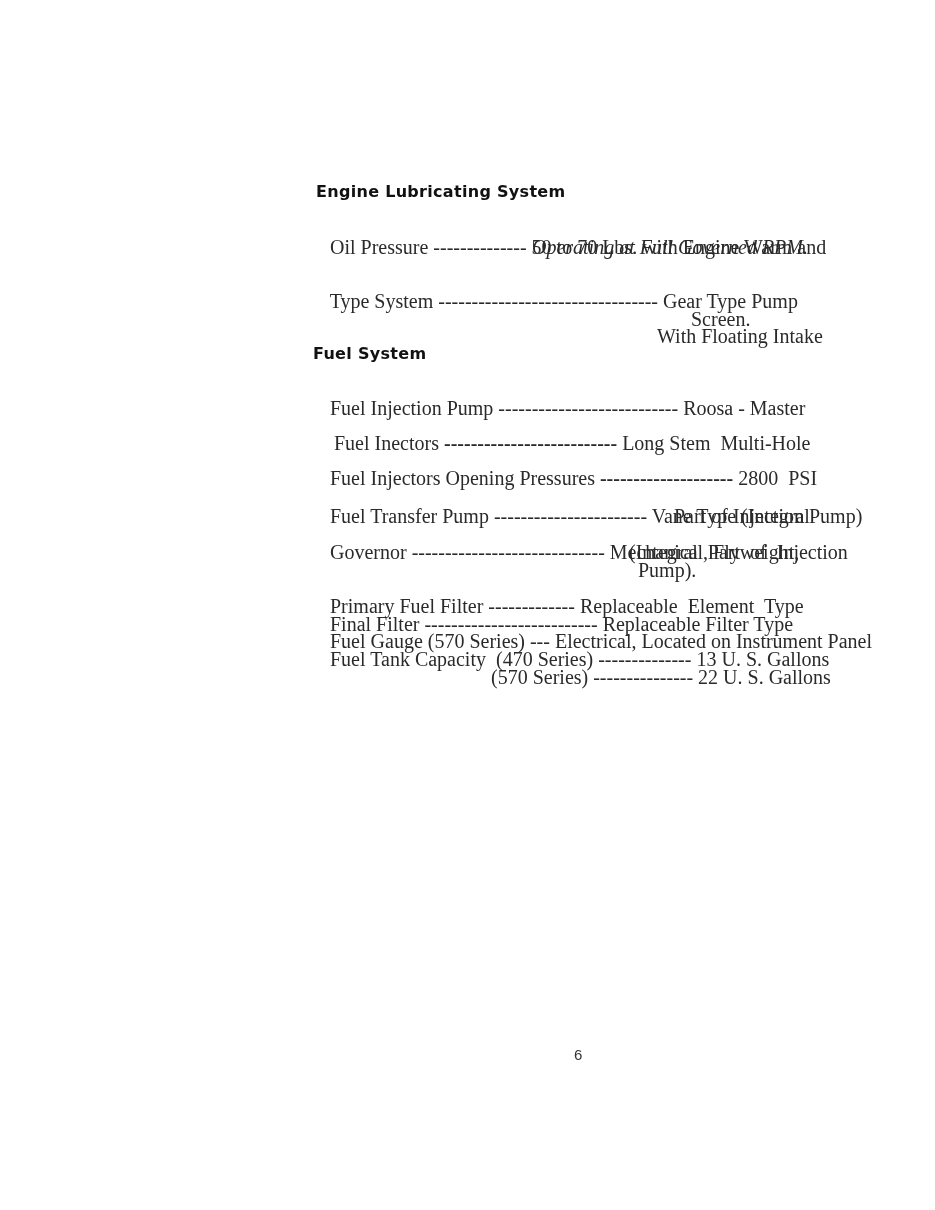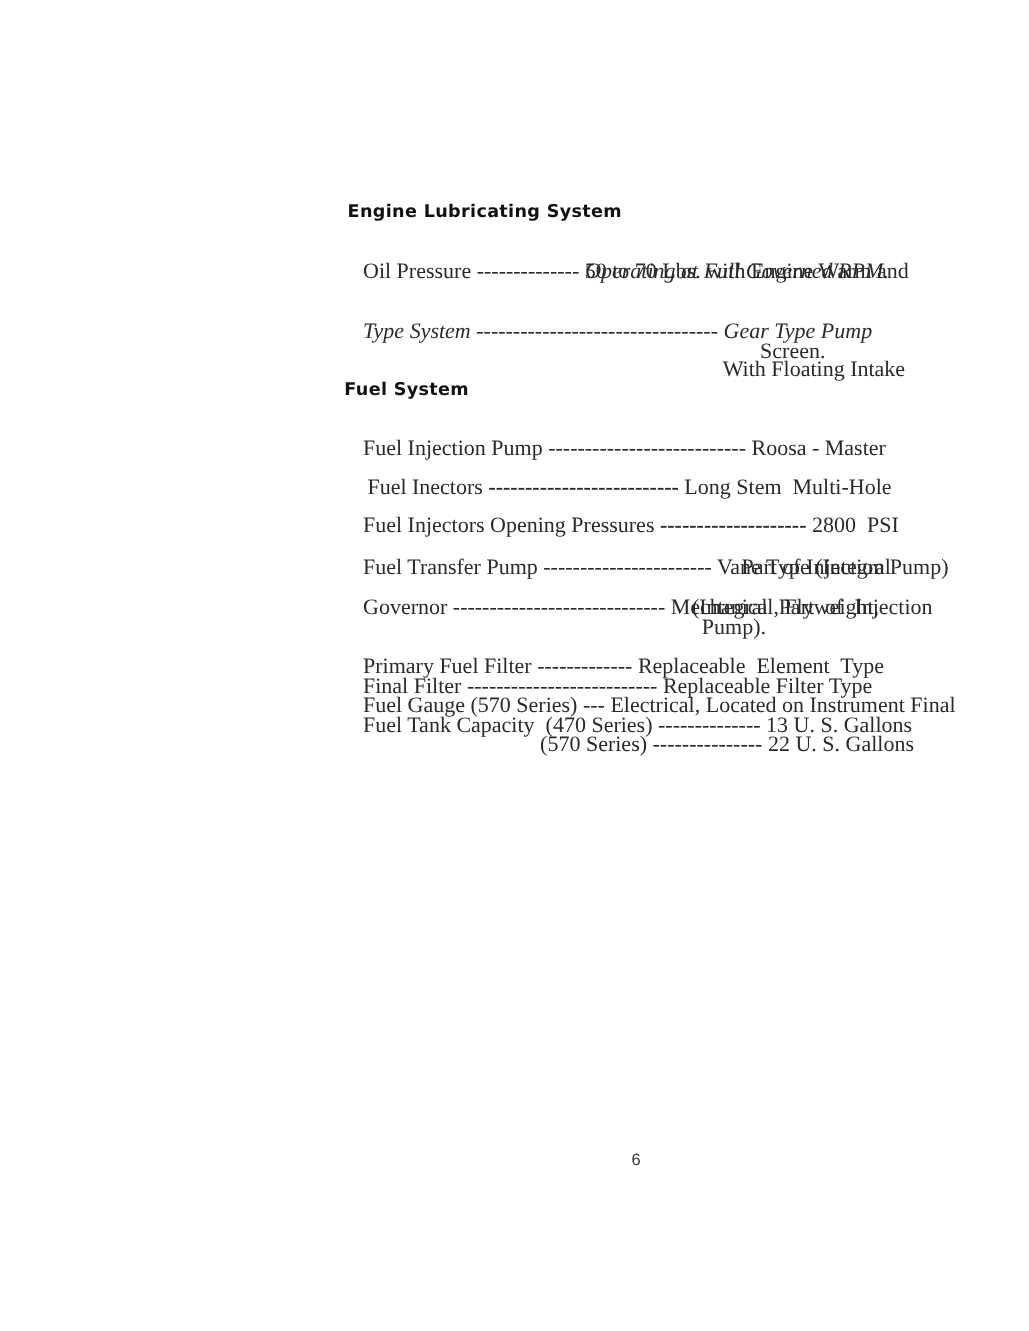--- a/index.html
+++ b/index.html
@@ -26,21 +26,21 @@
 </head>
 <body>
 
 <h2 class="heading" style="left:316px; top:182px;">Engine Lubricating System</h2>
 
 <div class="line" style="left:320px; top:220px; width:531px;">
   <span>Oil Pressure</span> <span>--------------</span> <span>50 to 70 Lbs. with Engine Warm and</span>
 </div>
 <div class="line r" style="left:320px; top:238px; width:488px;font-style:italic;">Operating at Full Governed RPM.</div>
 
-<div class="line" style="left:320px; top:274px; width:531px;font-style:italic;">
+<div class="line" style="left:320px; top:274px; width:531px;">
   <span>Type System</span> <span>---------------------------------</span> <span>Gear Type Pump</span>
 </div>
 <div class="line" style="left:657px; top:292px;margin-top:35px;">With Floating Intake</div>
 <div class="line" style="left:691px; top:310px;">Screen.</div>
 
 <h2 class="heading" style="left:313px; top:344px;">Fuel System</h2>
 
 <div class="line" style="left:320px; top:381px;">
   <span>Fuel Injection Pump</span> <span>---------------------------</span> <span>Roosa - Master</span>
 </div>
@@ -66,21 +66,21 @@
 
 <div class="line" style="left:320px; top:579px;">
   <span>Primary Fuel Filter</span> <span>-------------</span> <span>Replaceable  Element  Type</span>
 </div>
 
 <div class="line" style="left:320px; top:597px;">
   <span>Final Filter</span> <span>--------------------------</span> <span>Replaceable Filter Type</span>
 </div>
 
 <div class="line" style="left:320px; top:614px;">
-  <span>Fuel Gauge (570 Series)</span> <span>---</span> <span>Electrical, Located on Instrument Final</span>
+  <span>Fuel Gauge (570 Series)</span> <span>---</span> <span>Electrical, Located on Instrument Panel</span>
 </div>
 
 <div class="line" style="left:320px; top:632px;">
   <span>Fuel Tank Capacity  (470 Series)</span> <span>--------------</span> <span>13 U. S. Gallons</span>
 </div>
 
 <div class="line" style="left:481px; top:650px;">
   <span>(570 Series)</span> <span>---------------</span> <span>22 U. S. Gallons</span>
 </div>
 

